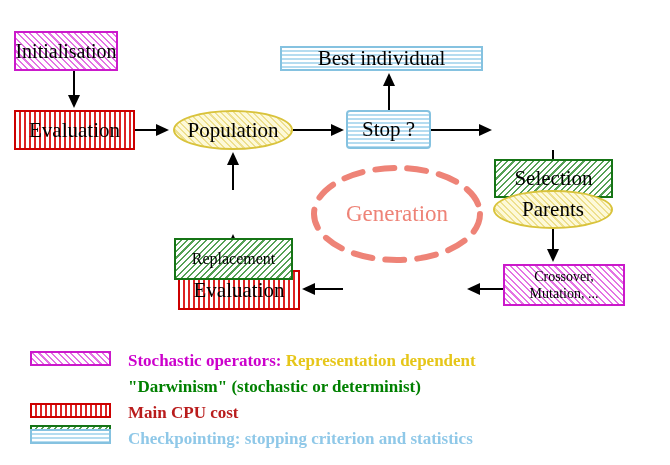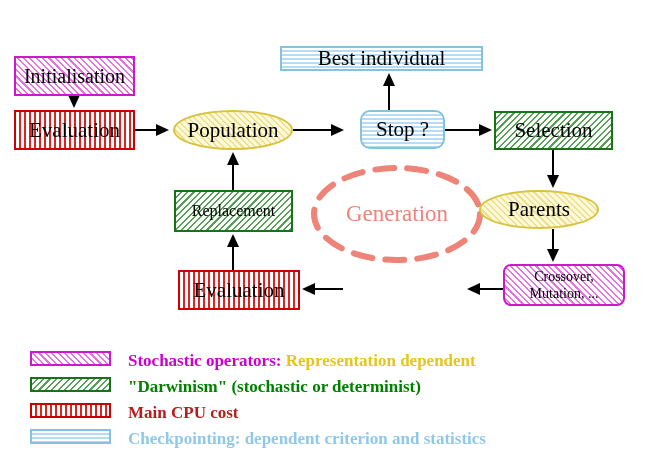--- a/index.html
+++ b/index.html
@@ -13,46 +13,47 @@
     color:#000;text-align:center;box-sizing:border-box;
   }
   
   .hatch-magenta{
     border:2px solid #cb19cb;
     background:repeating-linear-gradient(45deg,#ffffff 0,#ffffff 3px,#e473e4 3px,#e473e4 4.5px);
   }
   .hatch-green{
     border:2px solid #157415;
     background:repeating-linear-gradient(135deg,#ffffff 0,#ffffff 3px,#55a055 3px,#55a055 4.5px);
+    margin-top:48px;
   }
   .hatch-red{
     border:2px solid #cc0000;
     background:repeating-linear-gradient(90deg,#ffffff 0,#ffffff 3px,#d22 3px,#d22 5px);
   }
   .hatch-blue{
     border:2px solid #85c2e0;
     background:repeating-linear-gradient(180deg,#ffffff 0,#ffffff 2.5px,#b5dcf0 2.5px,#b5dcf0 4px);
   }
   .hatch-yellow{
     border:2px solid #d9c33c;
     background:repeating-linear-gradient(45deg,#fdf9d9 0,#fdf9d9 3px,#eee08e 3px,#eee08e 4.5px);
   }
   .ellipse{border-radius:50%;}
-  .rounded{border-radius:10px;margin-left:14px;}
+  .rounded{border-radius:4px;}
   .lbl-big{font-size:21px;}
   .lbl-mid{font-size:16px;}
-  .lbl-sm{font-size:14px;line-height:17px;border-radius:8px;}
+  .lbl-sm{font-size:14px;line-height:17px;}
   
-  #n-init{left:14px;top:31px;width:121px;height:40px;font-size:20px;margin-top:25px;}
+  #n-init{left:14px;top:31px;width:104px;height:40px;font-size:20px;}
   #n-eval-top{left:14px;top:110px;width:121px;height:40px;}
   #n-population{left:173px;top:110px;width:120px;height:40px;}
   #n-best{left:280px;top:46px;width:203px;height:25px;}
   #n-stop{left:346px;top:110px;width:85px;height:39px;}
   #n-selection{left:494px;top:111px;width:119px;height:39px;}
-  #n-parents{left:479px;top:190px;width:120px;height:39px;}
+  #n-parents{left:493px;top:190px;width:120px;height:39px;}
   #n-crossover{left:503px;top:264px;width:122px;height:42px;flex-direction:column;}
   #n-offspring{left:343px;top:270px;width:122px;height:39px;}
   #n-eval-bottom{left:178px;top:270px;width:122px;height:40px;}
   #n-replacement{left:174px;top:190px;width:119px;height:42px;}
   #n-generation{
     left:327px;top:201px;width:140px;height:26px;z-index:2;
     color:#ee8377;font-size:23px;border:none;background:none;
   }
   
   .legend-row{position:absolute;z-index:2;display:flex;align-items:flex-start;padding-left:16px;}
@@ -134,16 +135,16 @@
     <div class="legend-text c-green">"Darwinism" (stochastic or determinist)</div>
   </div>
 
   <div id="lg-2" class="legend-row">
     <div class="legend-swatch hatch-red"></div>
     <div class="legend-text c-red">Main CPU cost</div>
   </div>
 
   <div id="lg-3" class="legend-row">
     <div class="legend-swatch hatch-blue"></div>
-    <div class="legend-text c-blue">Checkpointing: dependent criterion and statistics</div>
+    <div class="legend-text c-blue">Checkpointing: stopping criterion and statistics</div>
   </div>
 
 </div>
 
 </body></html>

